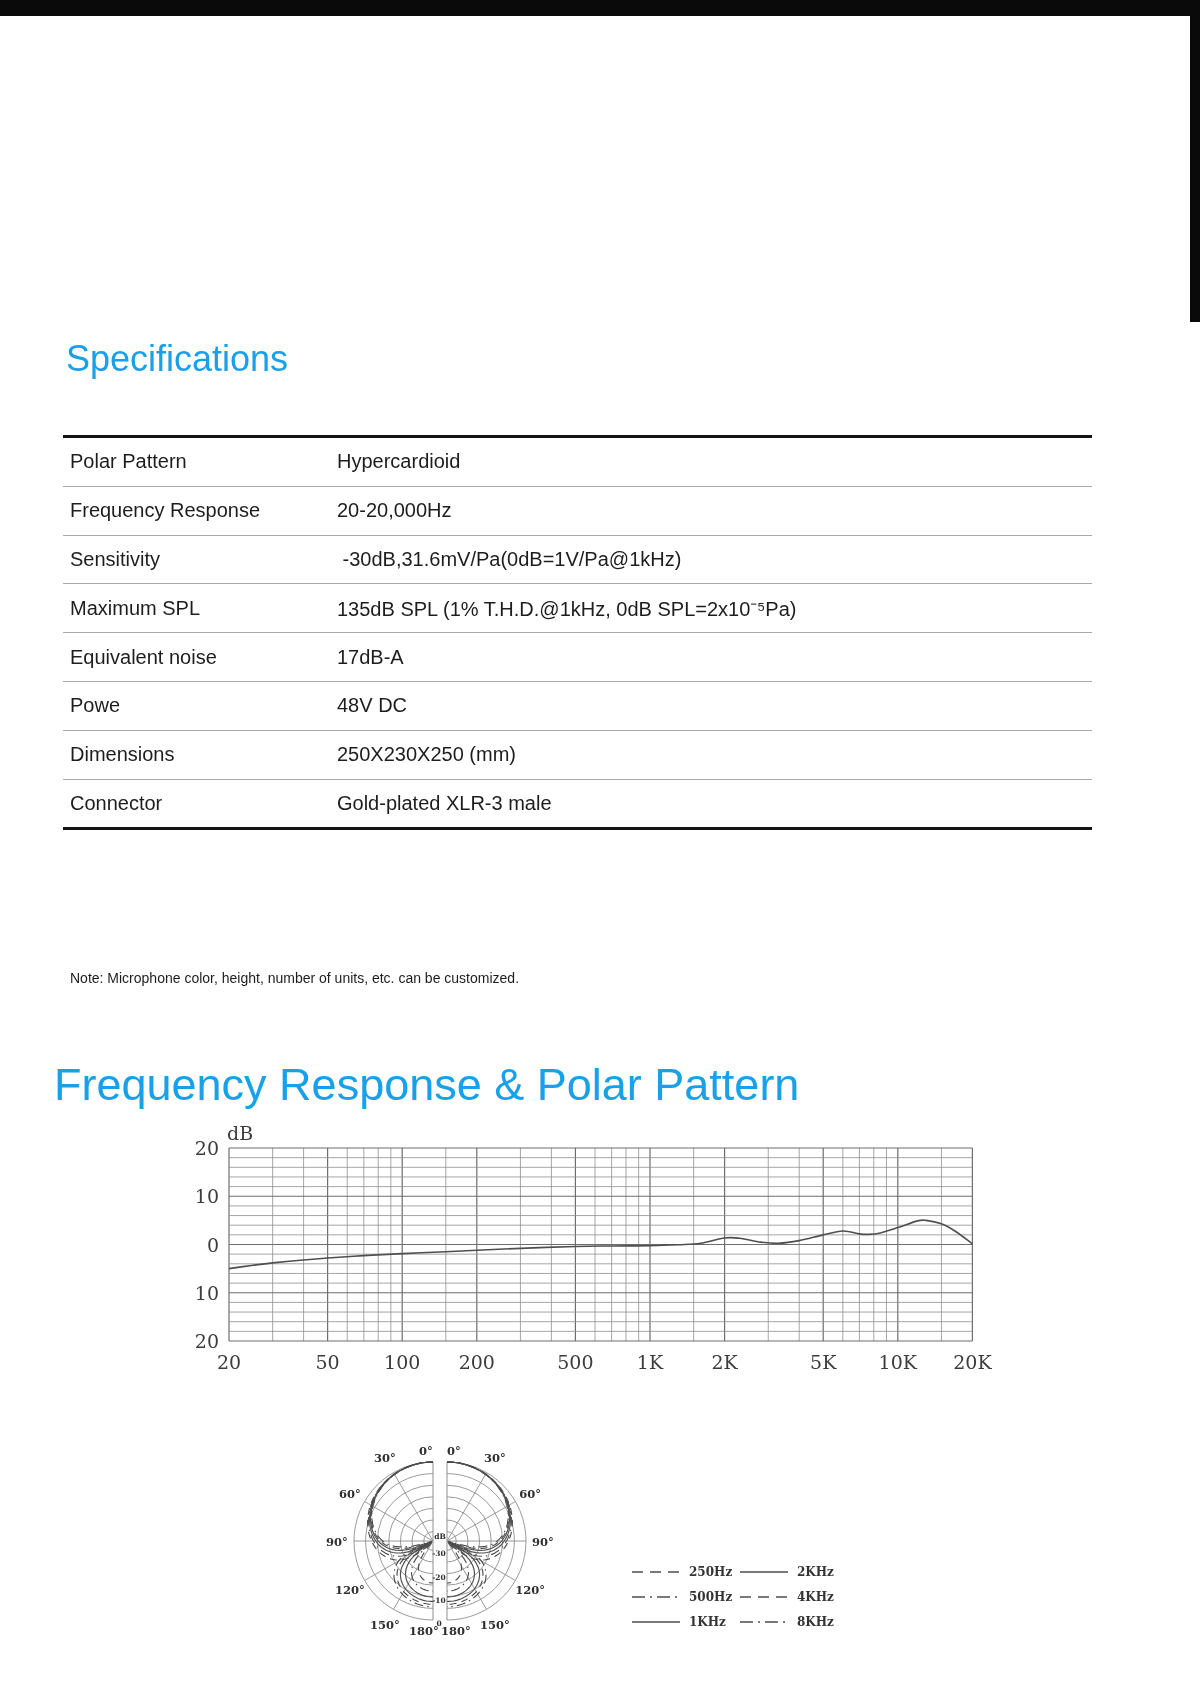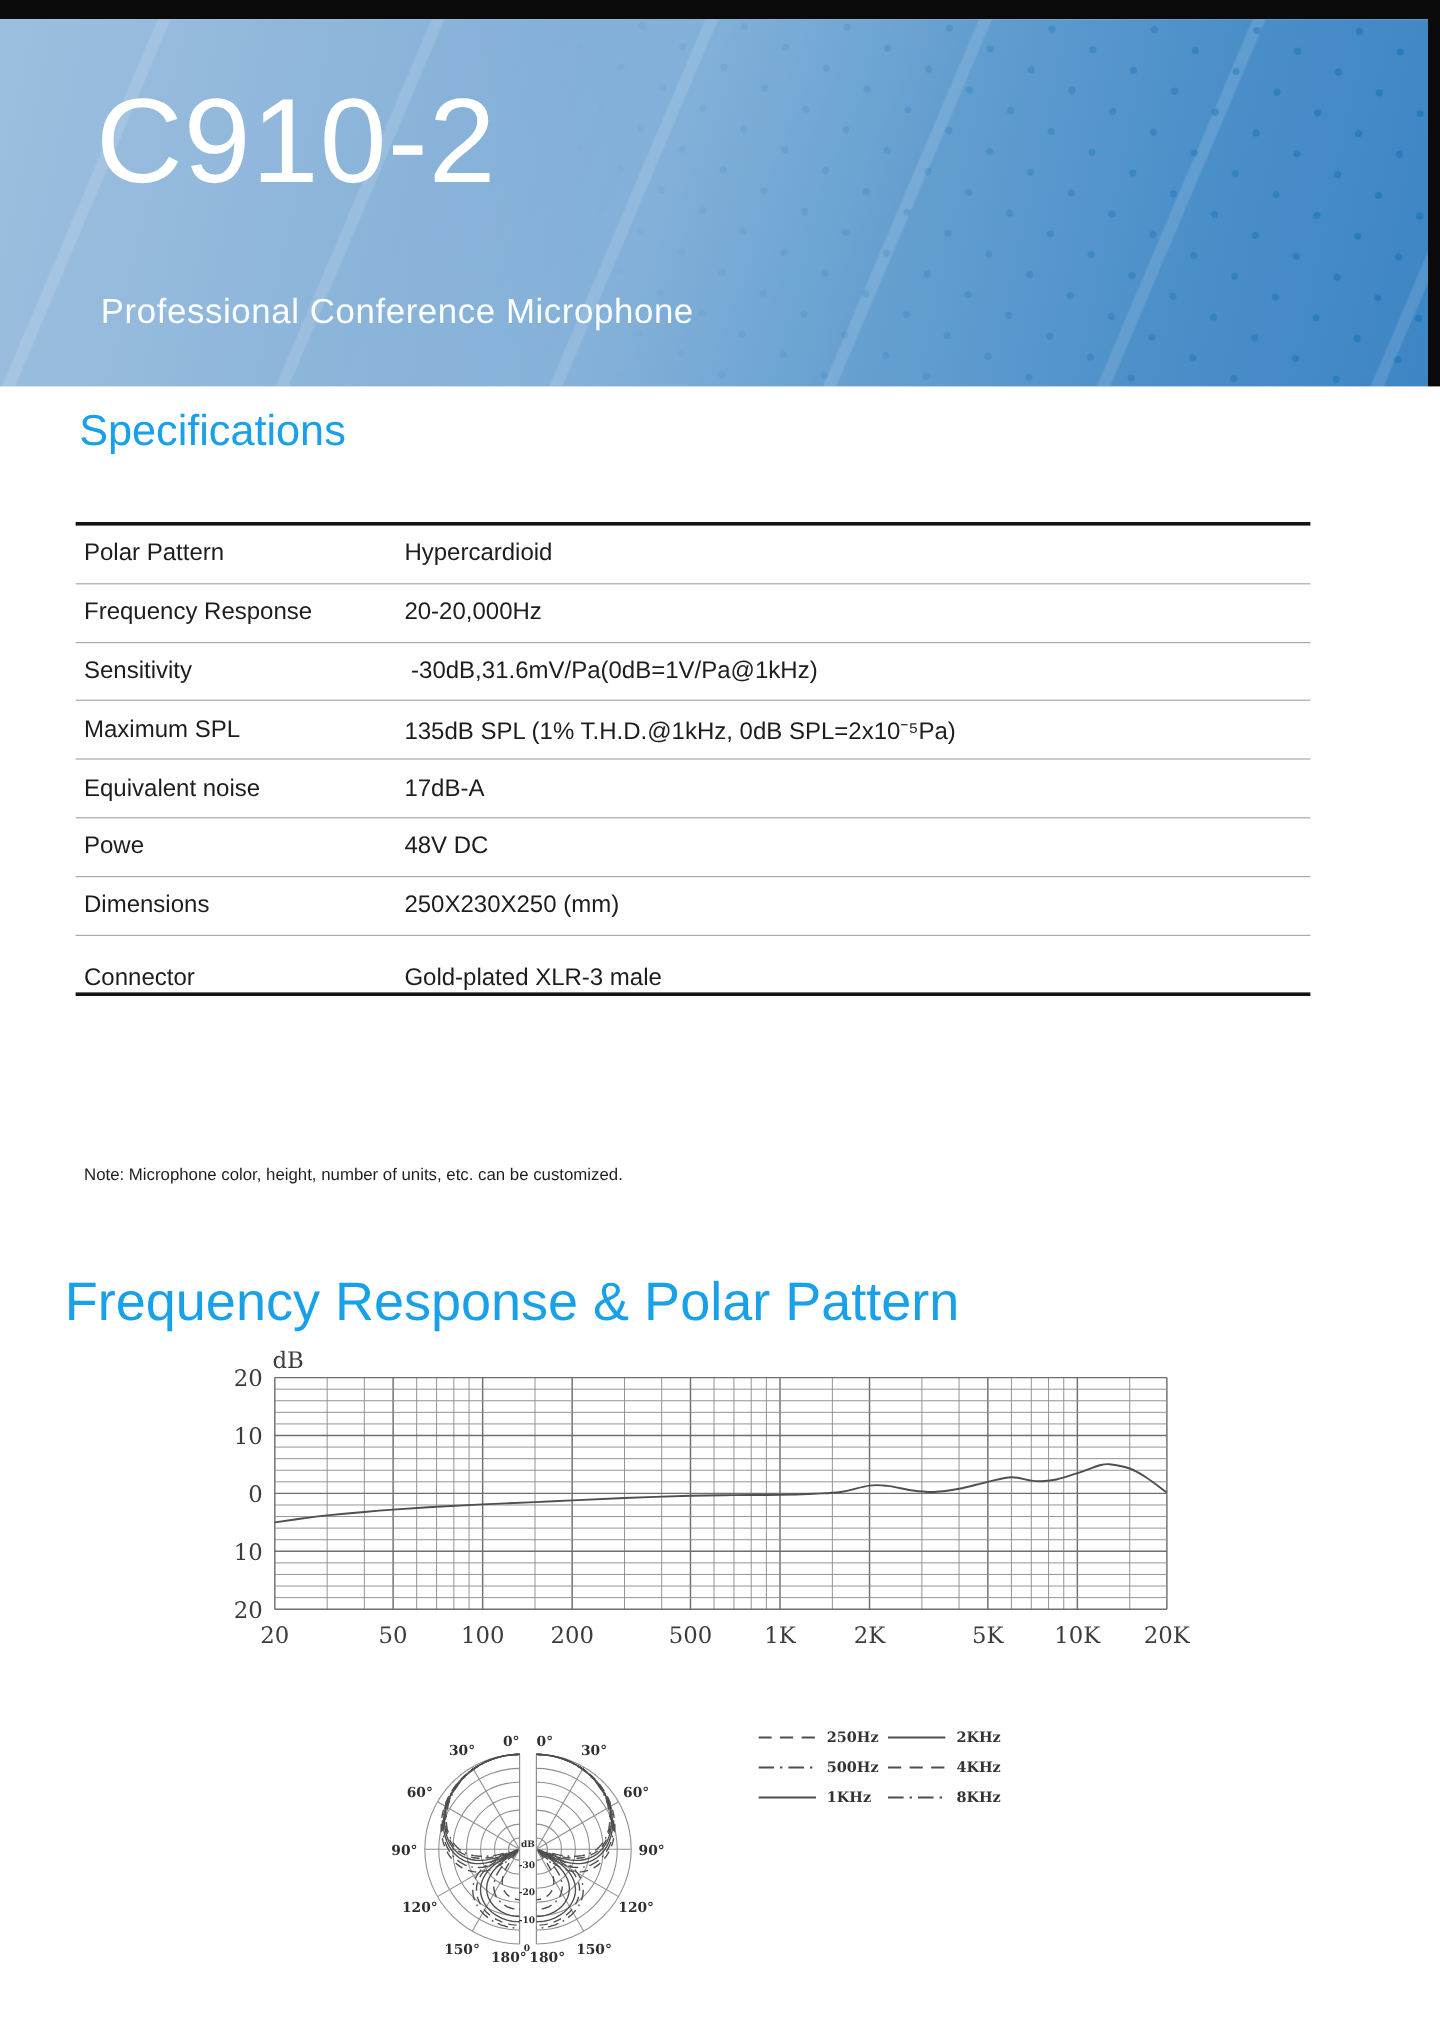--- a/index.html
+++ b/index.html
@@ -31,53 +31,47 @@
 
   
   .section-title{position:absolute;margin:0;font-weight:400;color:#18a0e8;line-height:1;}
   .spec-title{left:66px;top:341px;font-size:36px;}
   .fr-title{left:54px;top:1025px;font-size:45px;margin-top:37px;}
 
   
   .spec-table{position:absolute;left:63px;top:435px;width:1029px;
               border-top:3px solid #141414;border-bottom:3px solid #141414;}
   .spec-row{display:flex;align-items:center;height:47.8px;border-bottom:1px solid #aaaaaa;}
-  .spec-row:last-child{border-bottom:none;align-items:flex-end;}
+  .spec-row:last-child{border-bottom:none;}
   .spec-label{flex:0 0 267px;padding-left:7px;font-size:20px;color:#1d1d1d;}
   .spec-value{font-size:20px;color:#1d1d1d;white-space:pre;}
   .note{position:absolute;left:70px;top:970px;margin:0;font-size:14px;color:#1d1d1d;}
 
   
   #fr-svg{position:absolute;left:178px;top:1112px;width:822px;height:278px;}
   #polar-svg{position:absolute;left:315px;top:1436px;width:250px;height:212px;}
   .tick{font-family:"DejaVu Serif",serif;font-size:19px;fill:#3c3c3c;}
   .axis-title{font-family:"DejaVu Serif",serif;font-size:19px;fill:#3c3c3c;}
   .plabel{font-family:"DejaVu Serif",serif;font-size:11.5px;font-weight:700;fill:#2e2e2e;}
   .pcenter{font-family:"DejaVu Serif",serif;font-size:7.5px;font-weight:700;fill:#2e2e2e;}
 
   
-  #legend{position:absolute;left:632px;top:1436px;display:grid;
+  #legend{position:absolute;left:632px;top:1560px;display:grid;
           grid-template-columns:108px auto;column-gap:0;row-gap:1px;}
   .legend-item{display:flex;align-items:center;height:24px;}
   .legend-item svg{margin-right:9px;flex:0 0 48px;}
   .legend-label{font-family:"DejaVu Serif",serif;font-size:12px;font-weight:700;color:#333333;}
 </style>
 </head>
 <body>
 
 <div class="page">
 
   <div class="top-bar"></div>
 
-  <header class="banner">
-    <div class="banner-stripes"></div>
-    <div class="banner-dots"></div>
-    <h1 class="model">C910-2</h1>
-    <p class="subtitle">Professional Conference Microphone</p>
-  </header>
   <div class="right-strip"></div>
 
   <h2 class="section-title spec-title" style="color: rgb(24, 160, 232);">Specifications</h2>
 
   <div class="spec-table" id="spec-table">
       <div class="spec-row">
         <span class="spec-label">Polar Pattern</span>
         <span class="spec-value">Hypercardioid</span>
       </div>
       <div class="spec-row">

